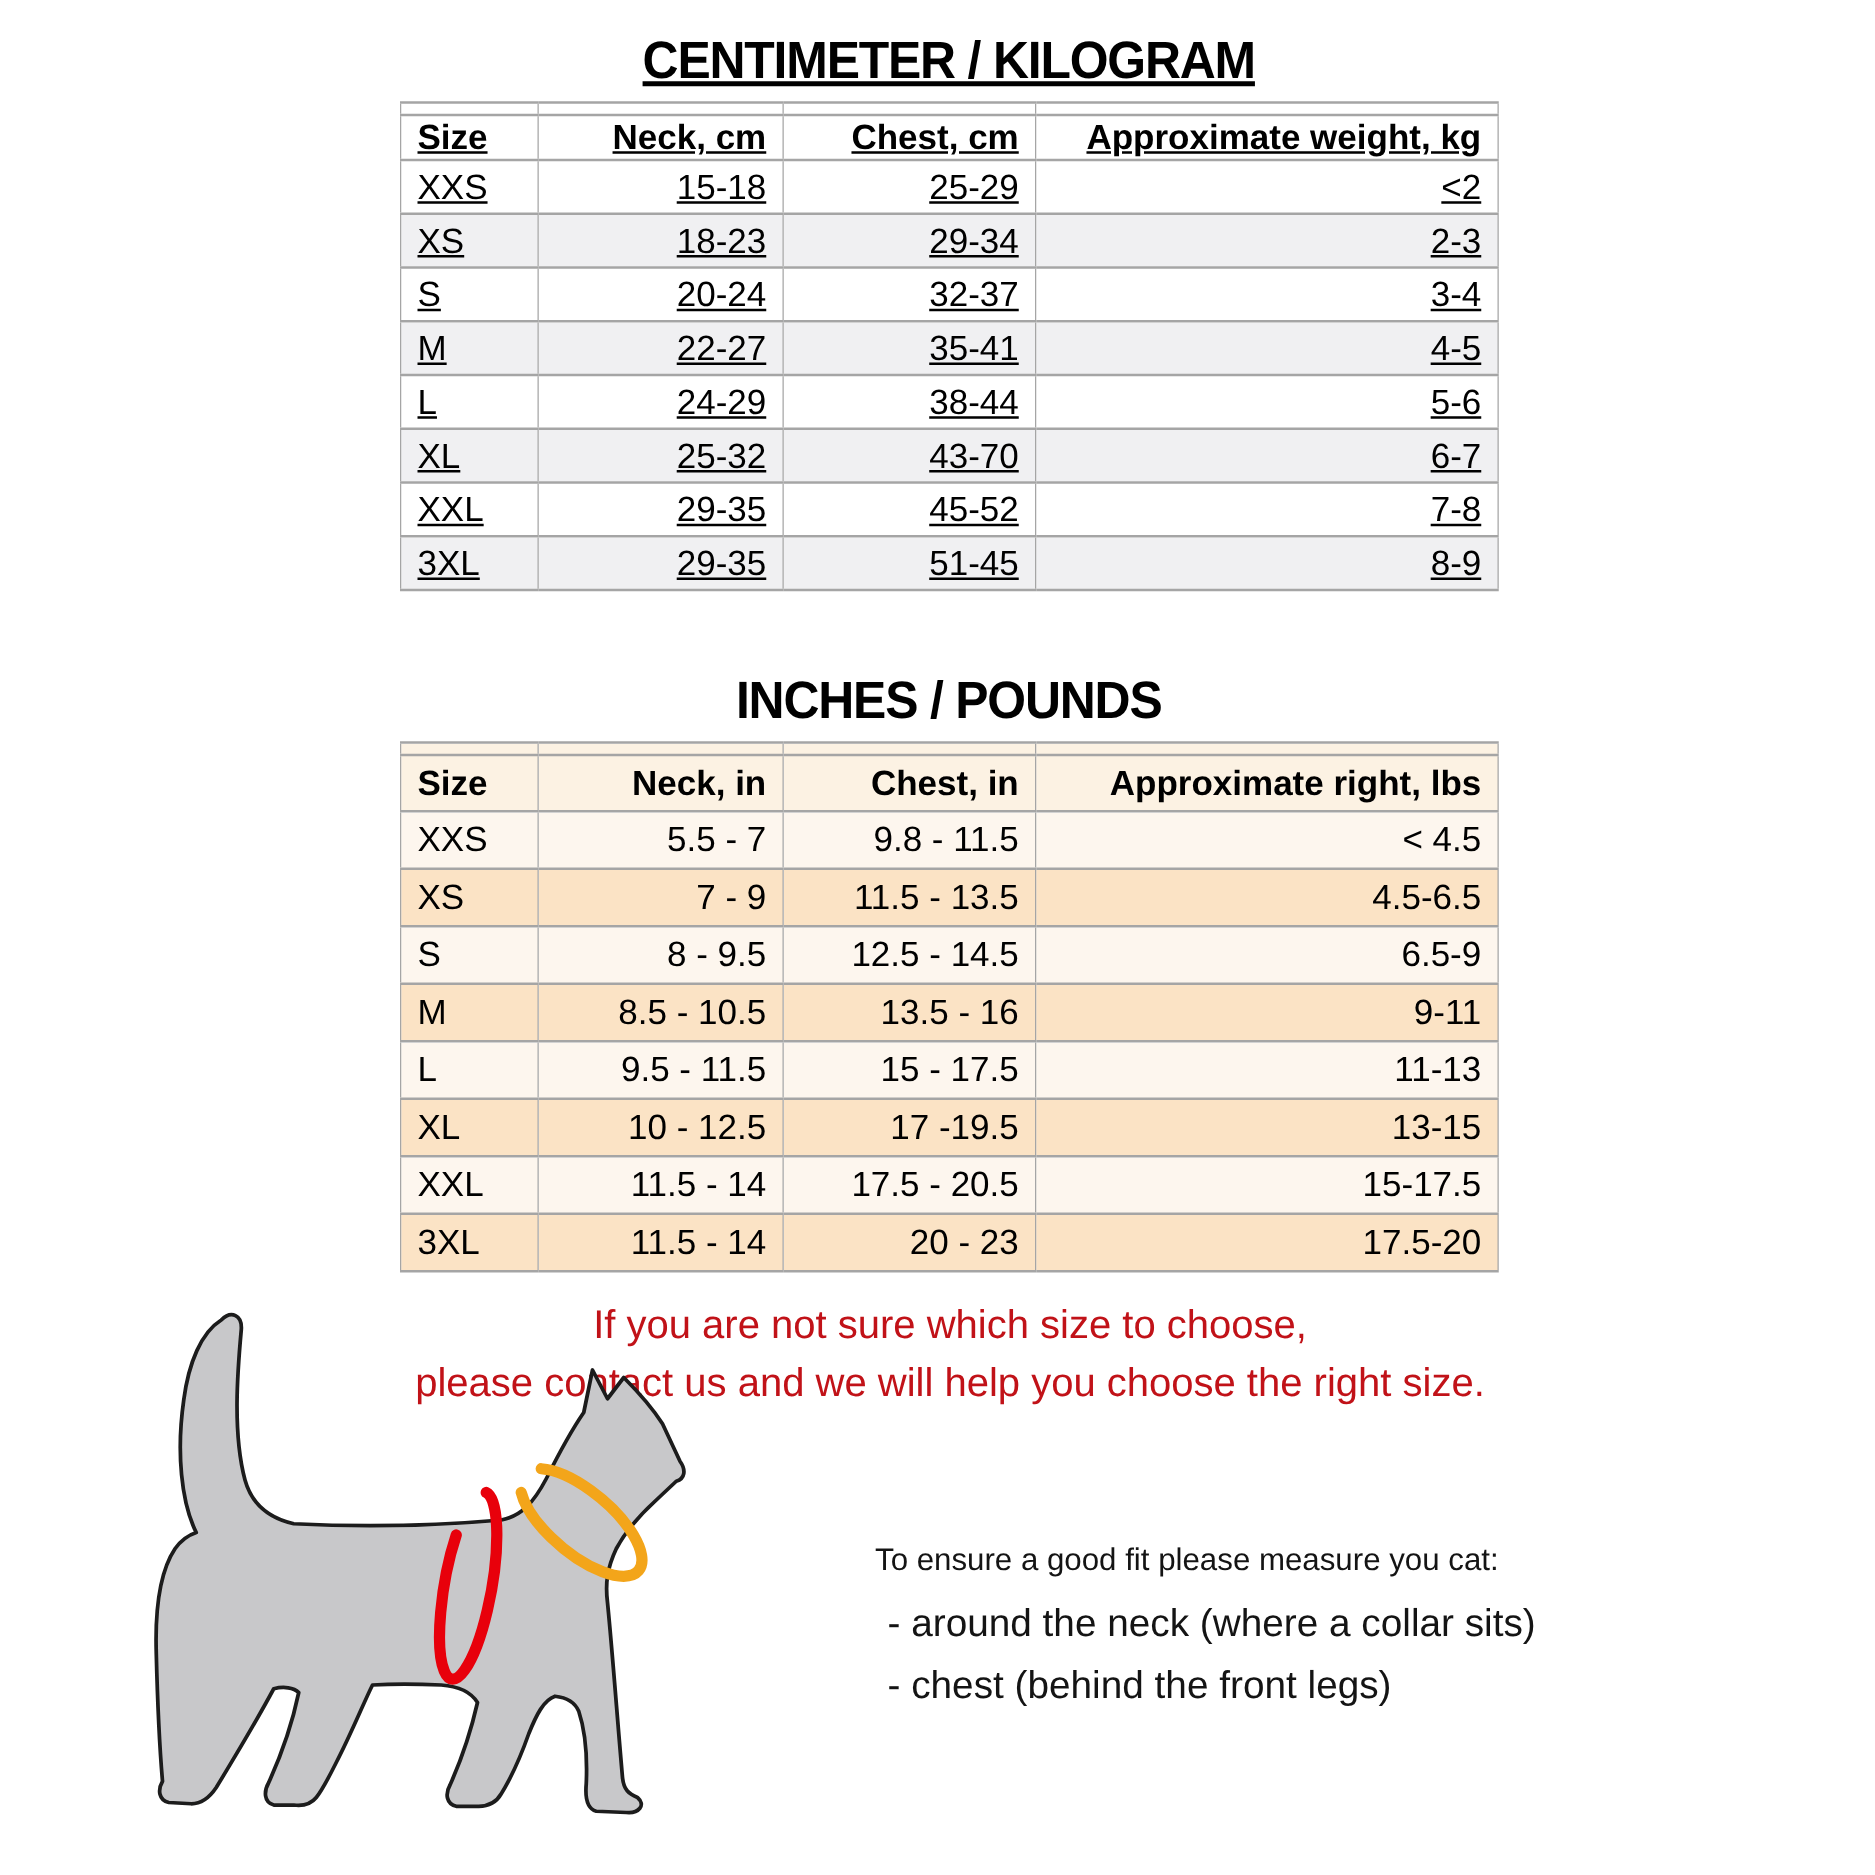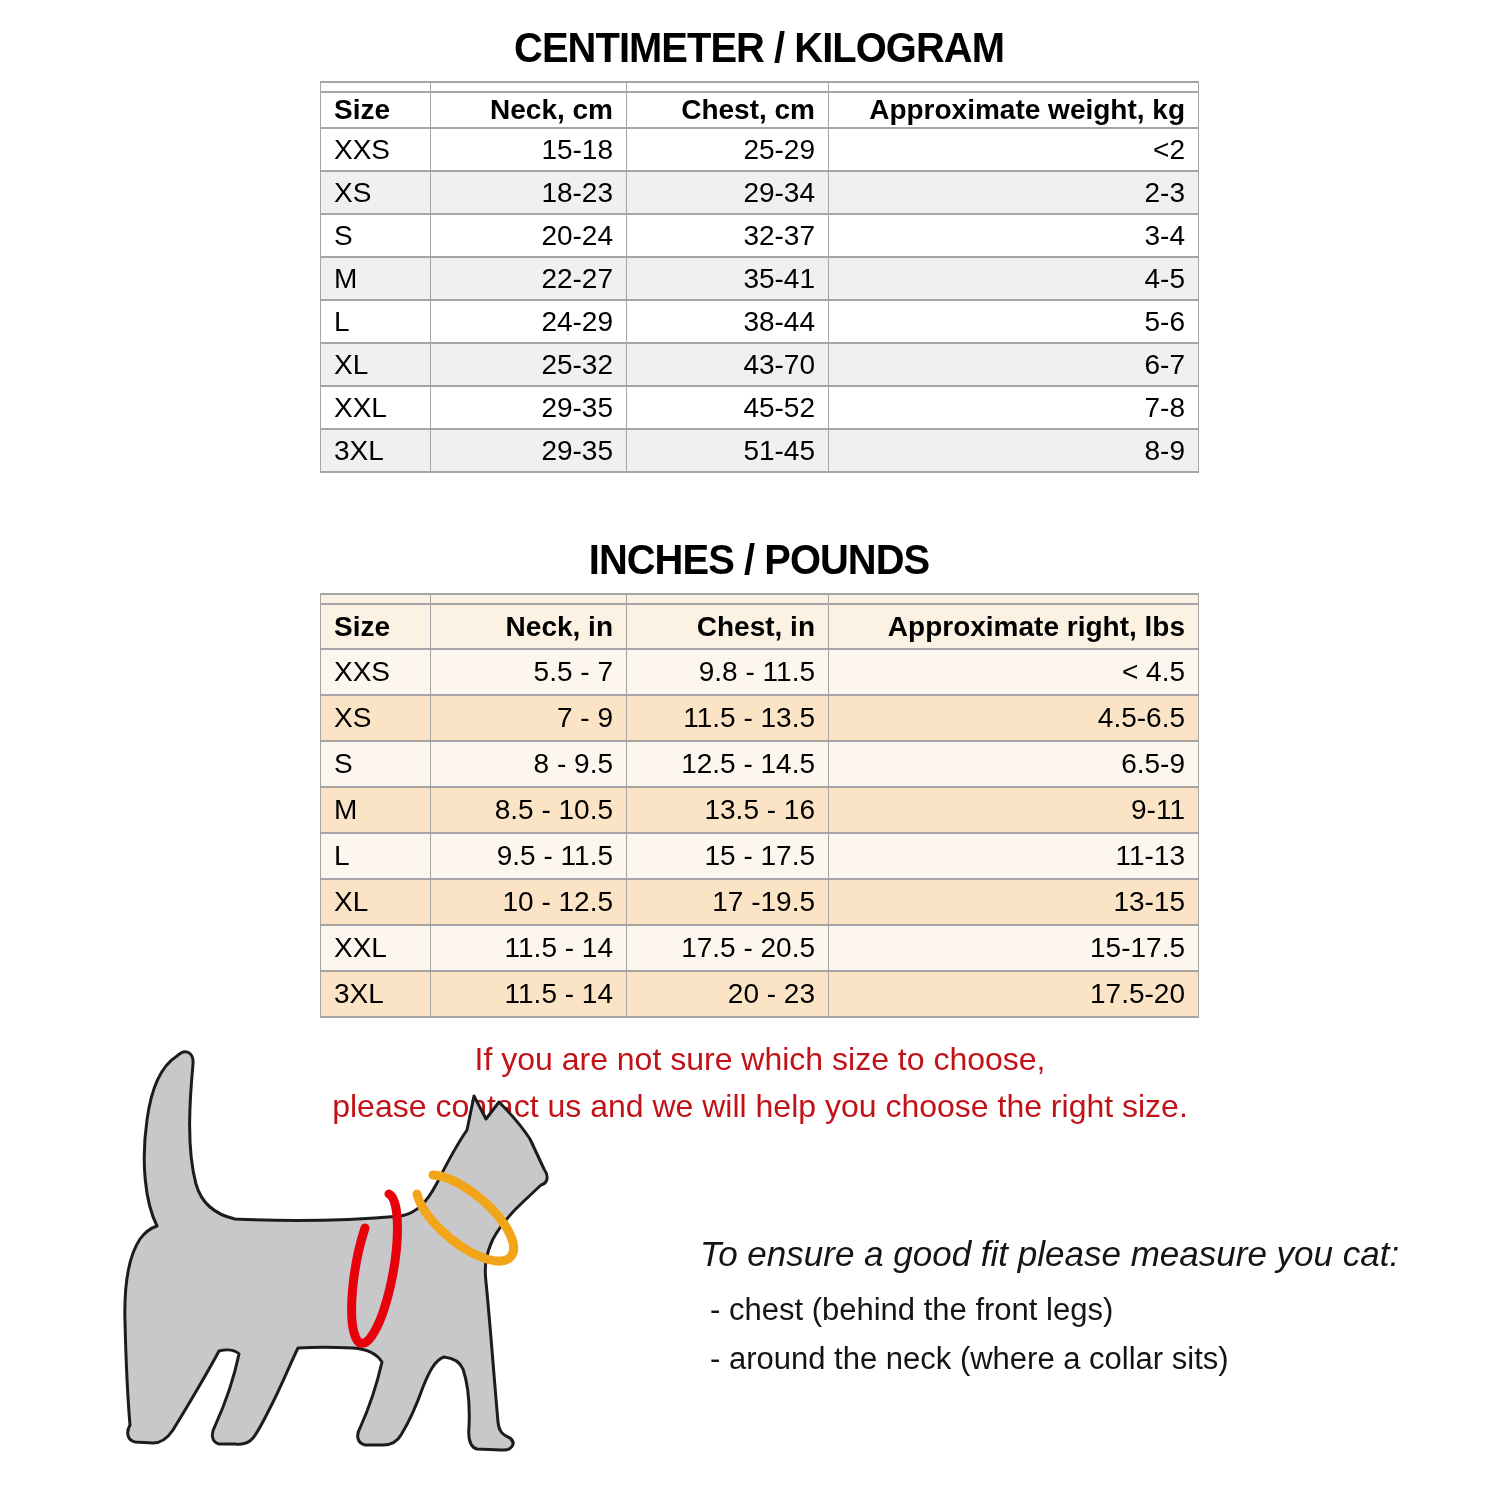--- a/index.html
+++ b/index.html
@@ -5,21 +5,21 @@
   html,body { margin:0; padding:0; background:#ffffff; }
   .page {
     position:relative; width:1500px; height:1500px; background:#ffffff;
     overflow:hidden;
     font-family:"Liberation Sans","DejaVu Sans",sans-serif;
     color:#000;
   }
 
   
   .tbl-section { position:absolute; left:320px; width:878px; }
-  #sec-cm { top:24px; }
+  #sec-cm { top:24px;text-decoration:underline; }
   #sec-in { top:536px; }
 
   .tbl-title {
     margin:0 0 9px 0; text-align:center;
     font-size:42px; font-weight:700; letter-spacing:-1px;
     transform:scaleX(0.95); transform-origin:center;
     white-space:nowrap;
   }
 
   table { width:878px; border-collapse:collapse; table-layout:fixed; }
@@ -57,21 +57,21 @@
   }
 
   
   .cat-svg { position:absolute; left:95px; top:1042px; width:560px; height:460px; }
   .cat-body { fill:#c8c8ca; stroke:#1c1c1c; stroke-width:3; stroke-linejoin:round; }
   .ring-chest { fill:none; stroke:#e8000b; stroke-width:9; stroke-linecap:round; }
   .ring-neck  { fill:none; stroke:#f3a51a; stroke-width:9; stroke-linecap:round; }
 
   
   .instructions { position:absolute; left:700px; top:1234px; color:#141414; }
-  .ins-title { font-size:35px; margin:0 0 16px 0; white-space:nowrap;font-style:italic; }
+  .ins-title { font-size:25px; margin:0 0 16px 0; white-space:nowrap; }
   .ins-item  { font-size:31px; line-height:40px; margin:9px 0 0 10px; white-space:nowrap; }
 </style>
 </head>
 <body>
 
 <div class="page">
 
   <section class="tbl-section" id="sec-cm">
     <h2 class="tbl-title">CENTIMETER / KILOGRAM</h2>
     <table class="t1">
@@ -271,17 +271,17 @@
       C 29 245 33 215 45 197
       C 50 190 56 186 62 184
       C 50 160 46 120 52 78
       C 56 48 66 24 82 14 Z"></path>
     <path class="ring-chest" d="M 294 152 A 19 76 10 1 1 270 186"></path>
     <path class="ring-neck" d="M 338 133 A 60 25 40 1 1 322 152"></path>
   </svg>
 
   <div class="instructions">
     <p class="ins-title">To ensure a good fit please measure you cat:</p>
+    <div class="ins-item">- around the neck (where a collar sits)</div>
     <div class="ins-item">- chest (behind the front legs)</div>
-    <div class="ins-item">- around the neck (where a collar sits)</div>
   </div>
 
 </div>
 
 </body></html>

